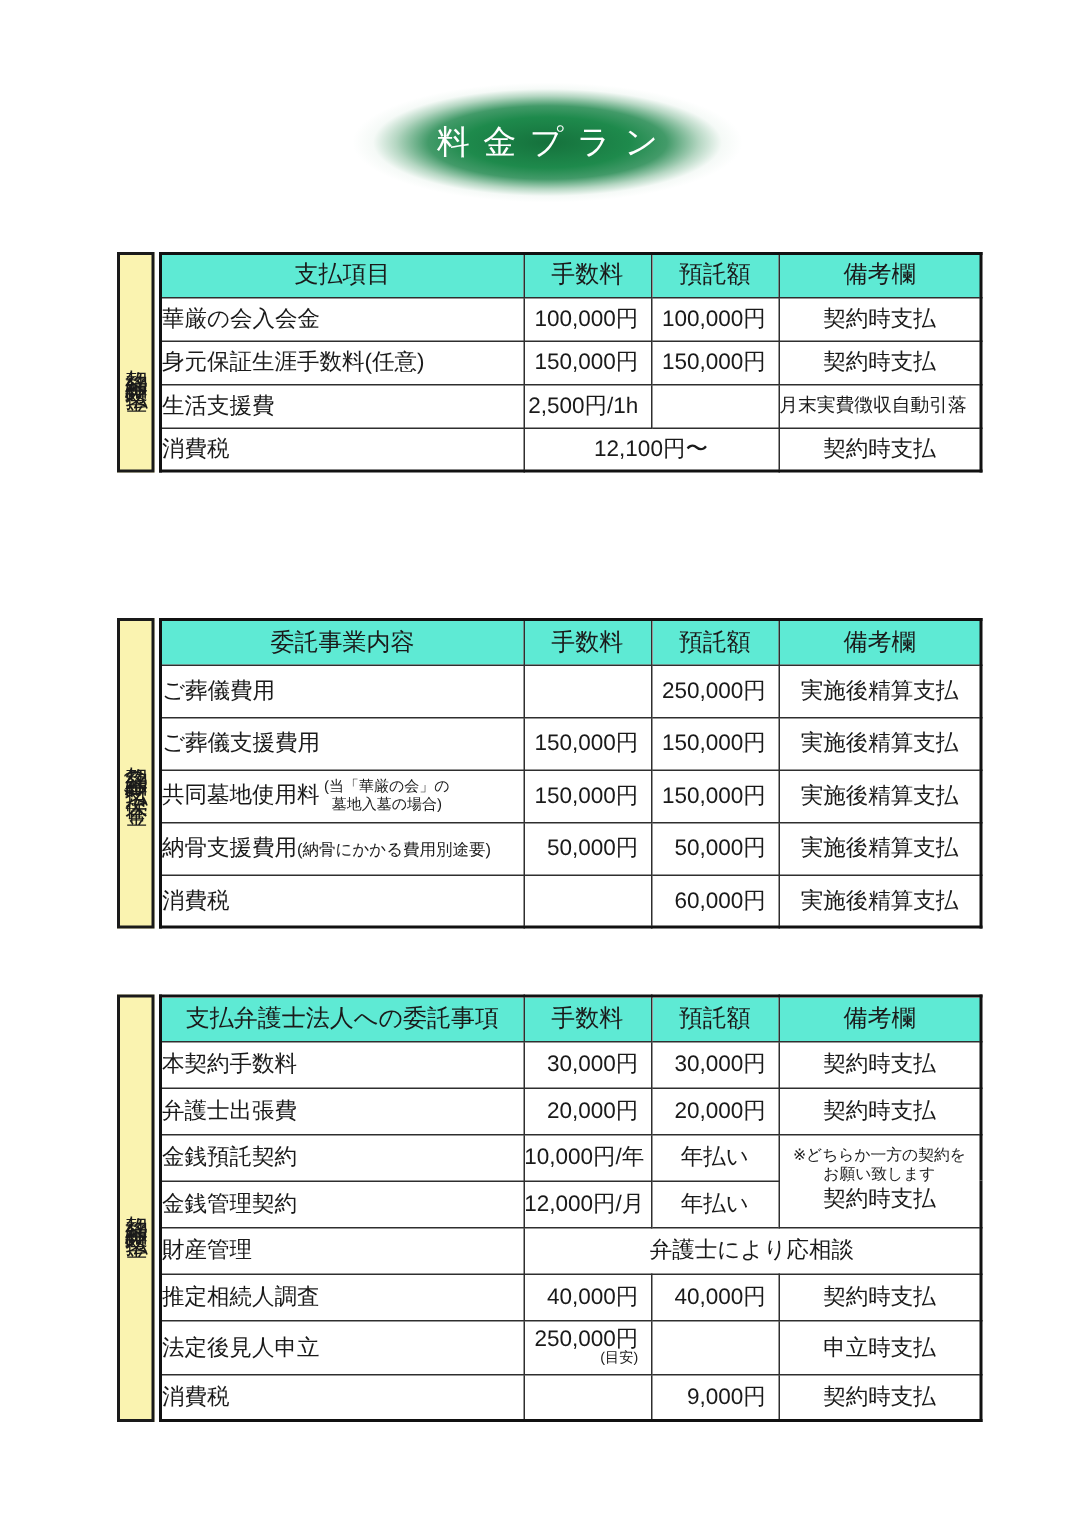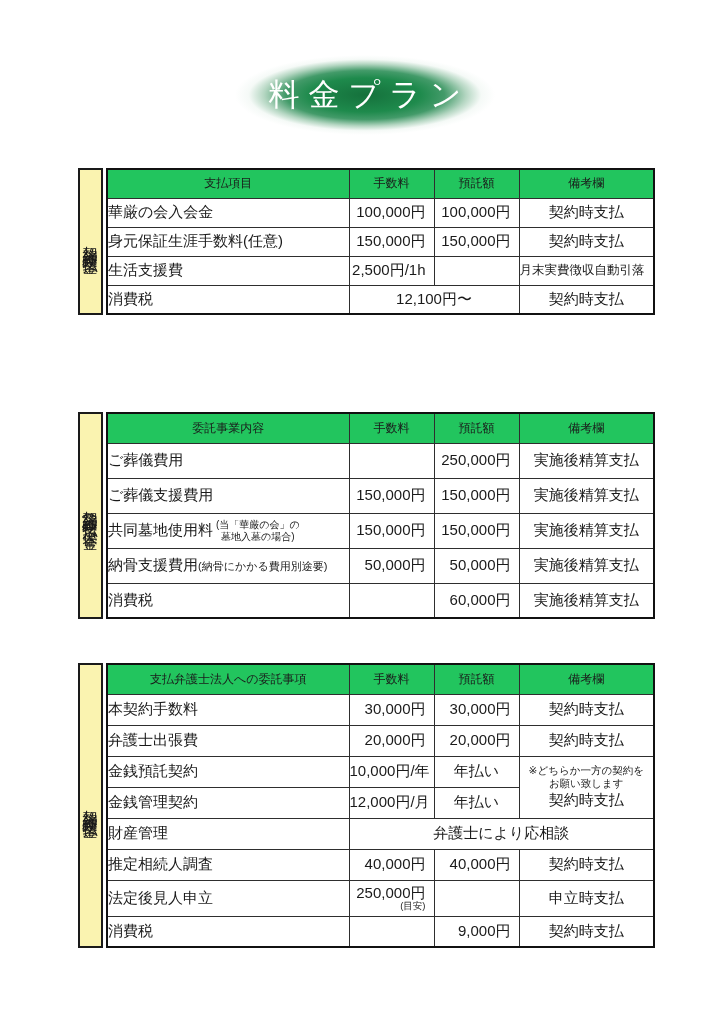--- a/index.html
+++ b/index.html
@@ -21,21 +21,21 @@
   .banner-glow{
     position:absolute;inset:0;
     background:radial-gradient(ellipse 50% 50% at 50% 50%,
       #15713c 0%, #1e8a4c 36%, rgba(34,137,79,0.85) 52%,
       rgba(90,165,120,0.45) 66%, rgba(200,225,210,0.18) 76%, rgba(255,255,255,0) 85%);
   }
   .banner-text{
     position:absolute;inset:0;
     display:flex;align-items:center;justify-content:center;
     font-family:"DejaVu Serif","Liberation Serif",serif;
-    font-size:31px;letter-spacing:9px;color:#ffffff;
+    font-size:22px;letter-spacing:9px;color:#ffffff;
     padding-left:9px; 
   }
 
   
   .section{position:absolute;left:78px;display:flex;align-items:stretch;gap:3px;}
   #sec1{top:168px;}
   #sec2{top:412px;}
   #sec3{top:663px;}
 
   .side-label{
@@ -57,21 +57,21 @@
   }
   col.c-item{width:242px;}
   col.c-fee{width:85px;}
   col.c-dep{width:85px;}
   col.c-note{width:135px;}
   th,td{
     border:1px solid #2e2e2e;
     padding:0;overflow:hidden;white-space:nowrap;
     font-weight:normal;
   }
-  tr.head th{background:#22c55e;text-align:center;font-size:12px;}
+  tr.head th{background:#5eead4;text-align:center;font-size:16px;}
   td.item{text-align:left;}
   td.num{text-align:right;padding-right:8px;}
   td.ctr{text-align:center;}
   td.note{text-align:center;}
   td.note-sm{text-align:left;font-size:12.5px;}
 
   .t1 tr{height:29px;}
   .t2 tr{height:35px;}
   .t2 tr.head{height:30px;}
   .t3 tr{height:31px;}

